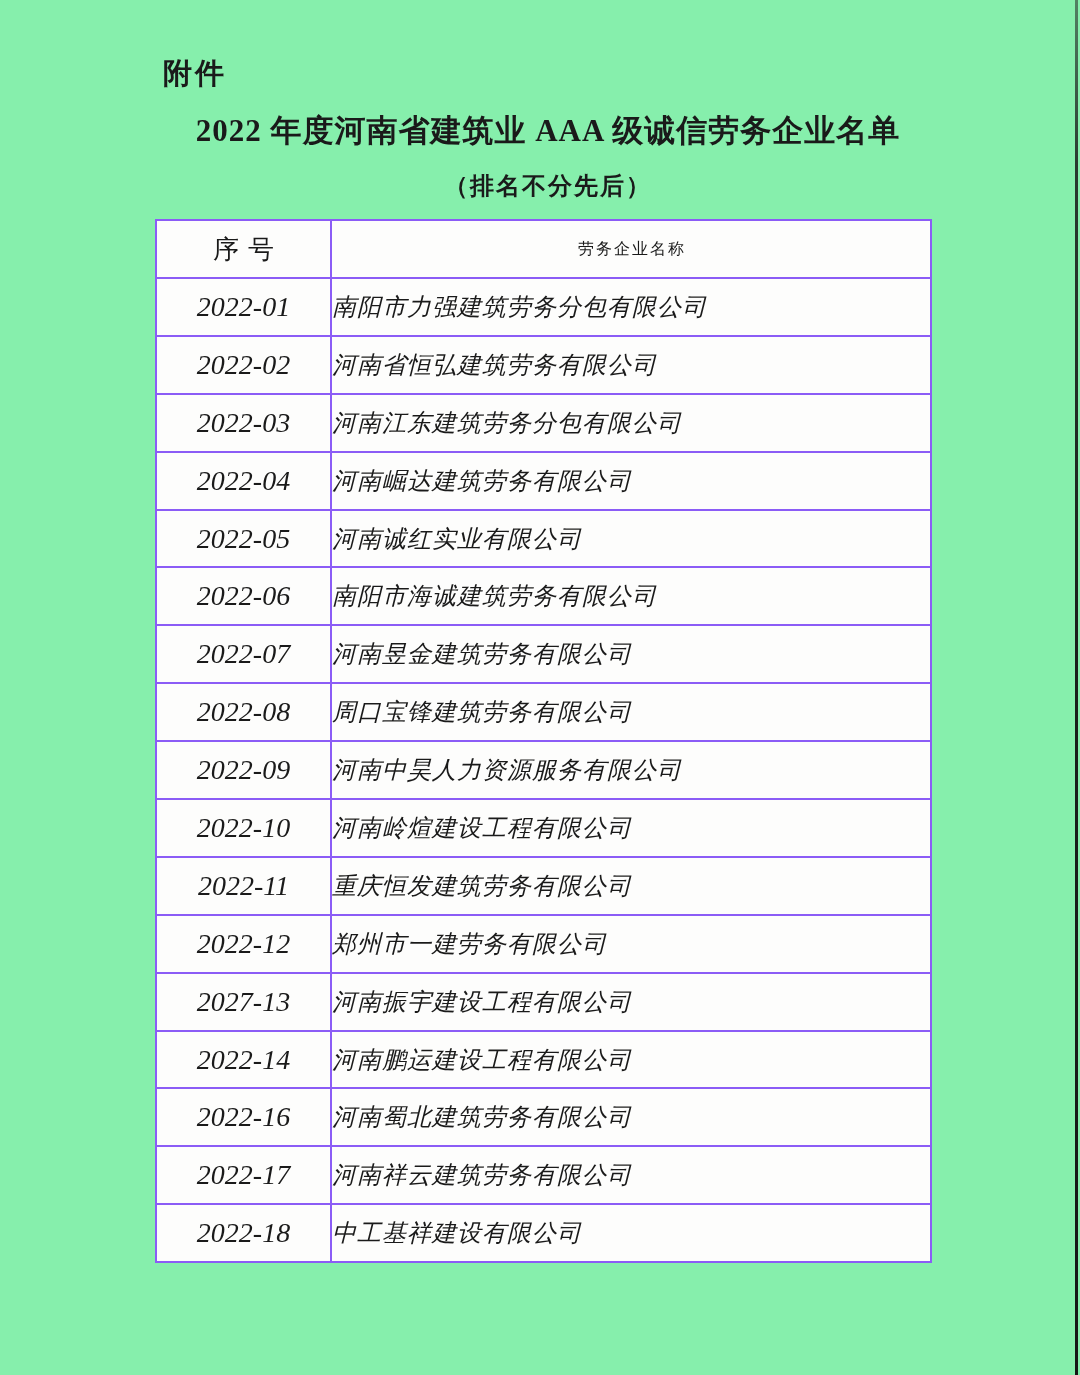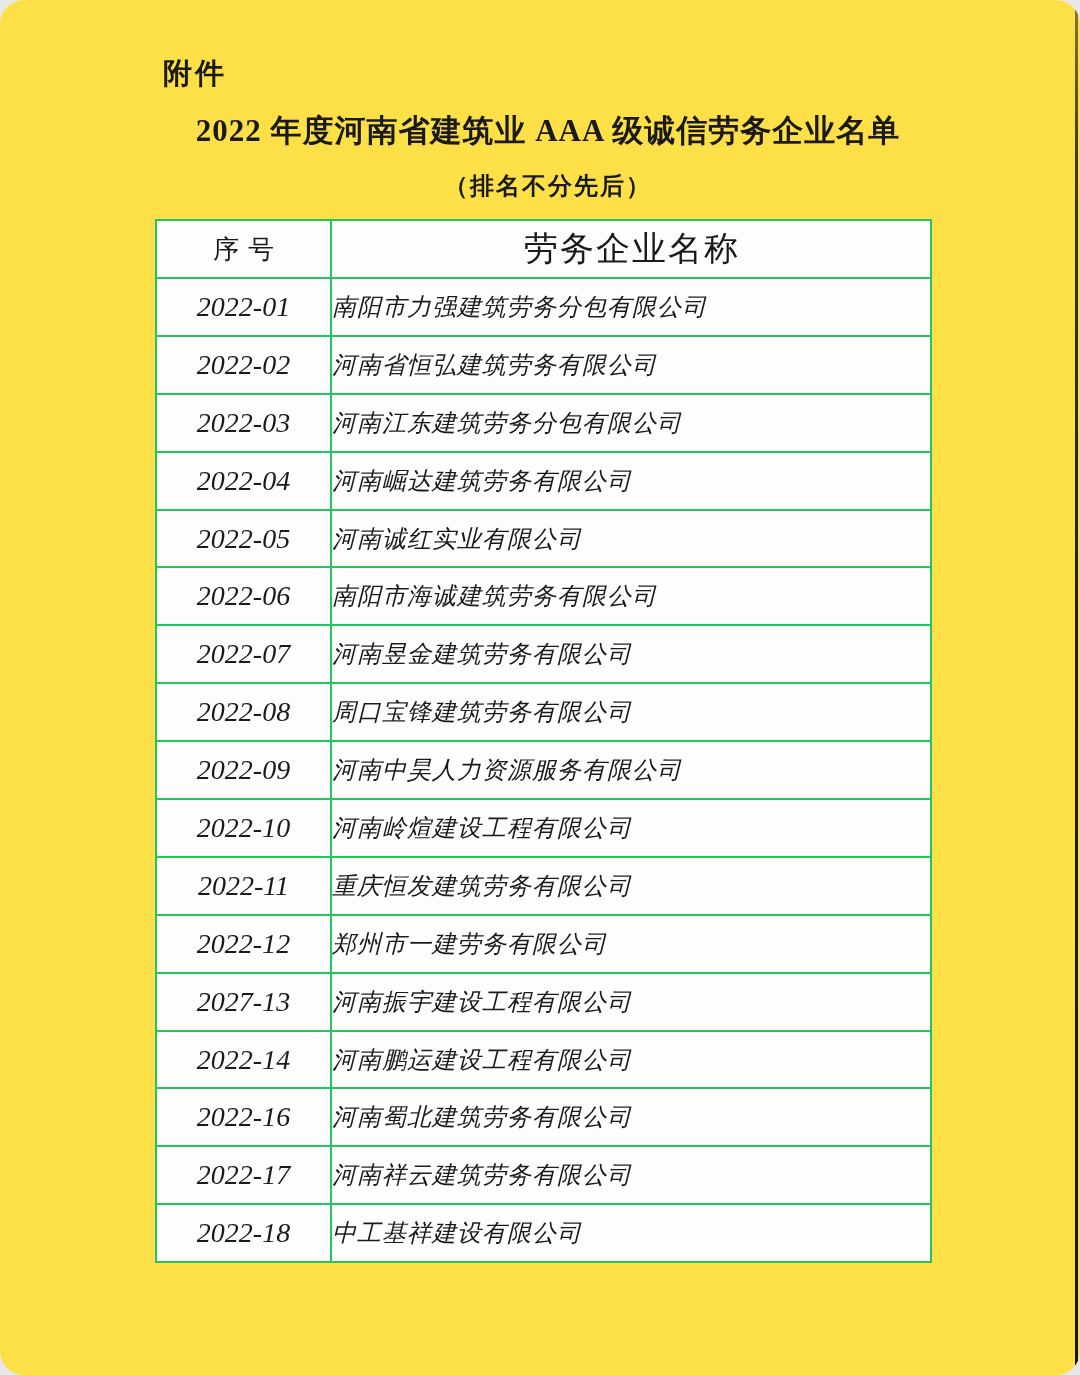--- a/index.html
+++ b/index.html
@@ -5,25 +5,24 @@
   html, body {
     margin: 0;
     padding: 0;
     background: #e8e8e8;
   }
   .page {
     position: relative;
     width: 1080px;
     height: 1375px;
     margin: 0 auto;
-    background: #fde047;
+    background: #86efac;
     overflow: hidden;
     font-family: "Liberation Serif", "DejaVu Serif", serif;
     color: #1a1a1a;
-    border-radius: 24px;
   }
   .attachment-label {
     position: absolute;
     left: 163px;
     top: 54px;
     font-size: 29px;
     font-weight: bold;
     letter-spacing: 3px;
   }
   .doc-title {
@@ -52,38 +51,38 @@
   table.roster {
     position: absolute;
     left: 155px;
     top: 219px;
     width: 775px;
     border-collapse: collapse;
     table-layout: fixed;
   }
   table.roster th,
   table.roster td {
-    border: 2px solid #22c55e;
+    border: 2px solid #8b5cf6;
     padding: 0;
     vertical-align: middle;
     font-weight: normal;
     background: #fdfdfc;
   }
   .col-serial { width: 175px; }
   .col-name  { width: 600px; }
   thead tr { height: 58px; }
   tbody tr { height: 57.9px; font-style: italic; }
   th.h-serial {
     font-size: 26px;
     letter-spacing: 9px;
     text-align: center;
     text-indent: 9px; 
   }
   th.h-name {
-    font-size: 34px;
+    font-size: 16px;
     letter-spacing: 2px;
     text-align: center;
     text-indent: 2px;
   }
   td.c-serial {
     font-size: 28px;
     text-align: center;
     font-family: "Liberation Serif", "DejaVu Serif", serif;
   }
   td.c-name {

